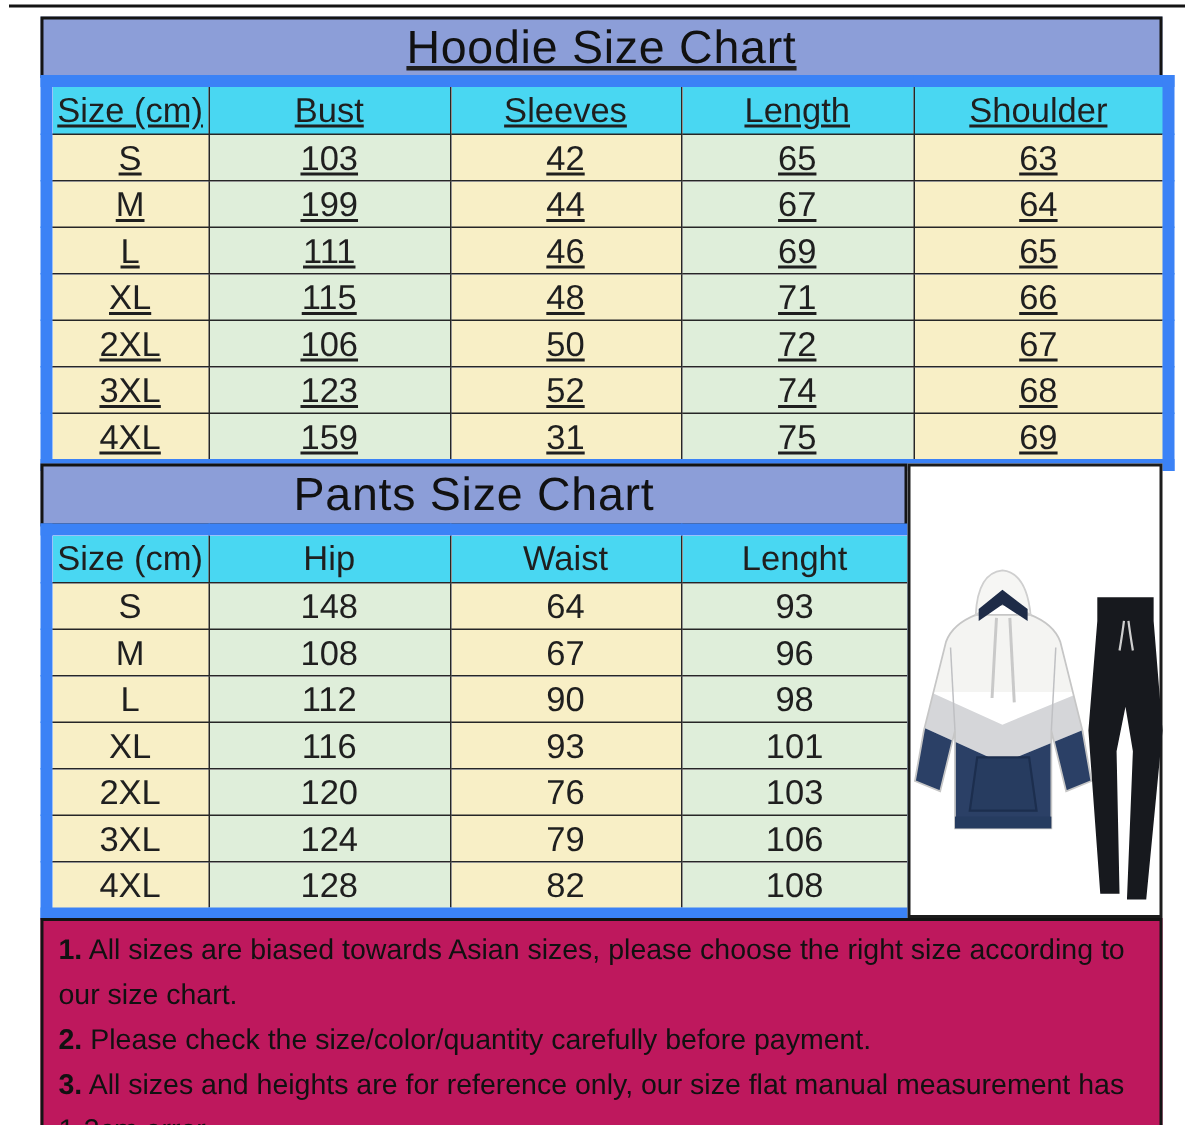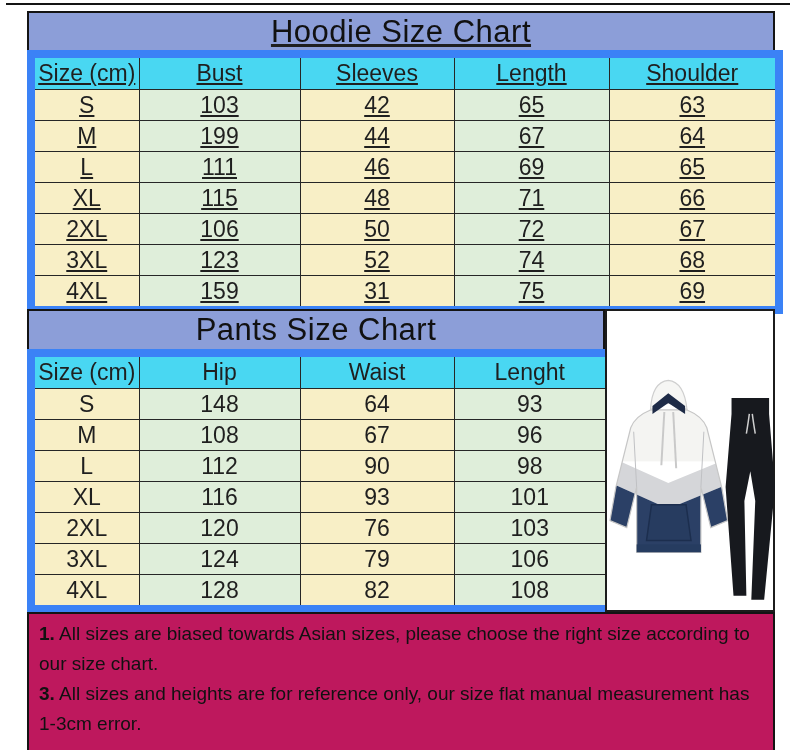--- a/index.html
+++ b/index.html
@@ -212,15 +212,16 @@
 
       <polygon points="126,28 164,28 164,44 126,44" fill="#17191e"></polygon>
       <path d="M126,44 L164,44 L170,118 L159,232 L146,232 L150,132 L145,102 L139,132 L141,228 L128,228 L120,118 Z" fill="#17191e"></path>
       <path d="M144,44 C143,52 142,58 141,64" fill="none" stroke="#cfcfcf" stroke-width="1.5"></path>
       <path d="M147,44 C148,52 149,58 150,64" fill="none" stroke="#cfcfcf" stroke-width="1.5"></path>
     </svg>
   </div>
 
   <div class="notes-box">
     <div class="note"><b>1.</b><span> All sizes are biased towards Asian sizes, please choose the right size according to our size chart.</span></div>
+    <div class="note"><b>2.</b><span> Please check the size/color/quantity carefully before payment.</span></div>
     <div class="note"><b>3.</b><span> All sizes and heights are for reference only, our size flat manual measurement has 1-3cm error.</span></div>
   </div>
 </div>
 
 </body></html>

